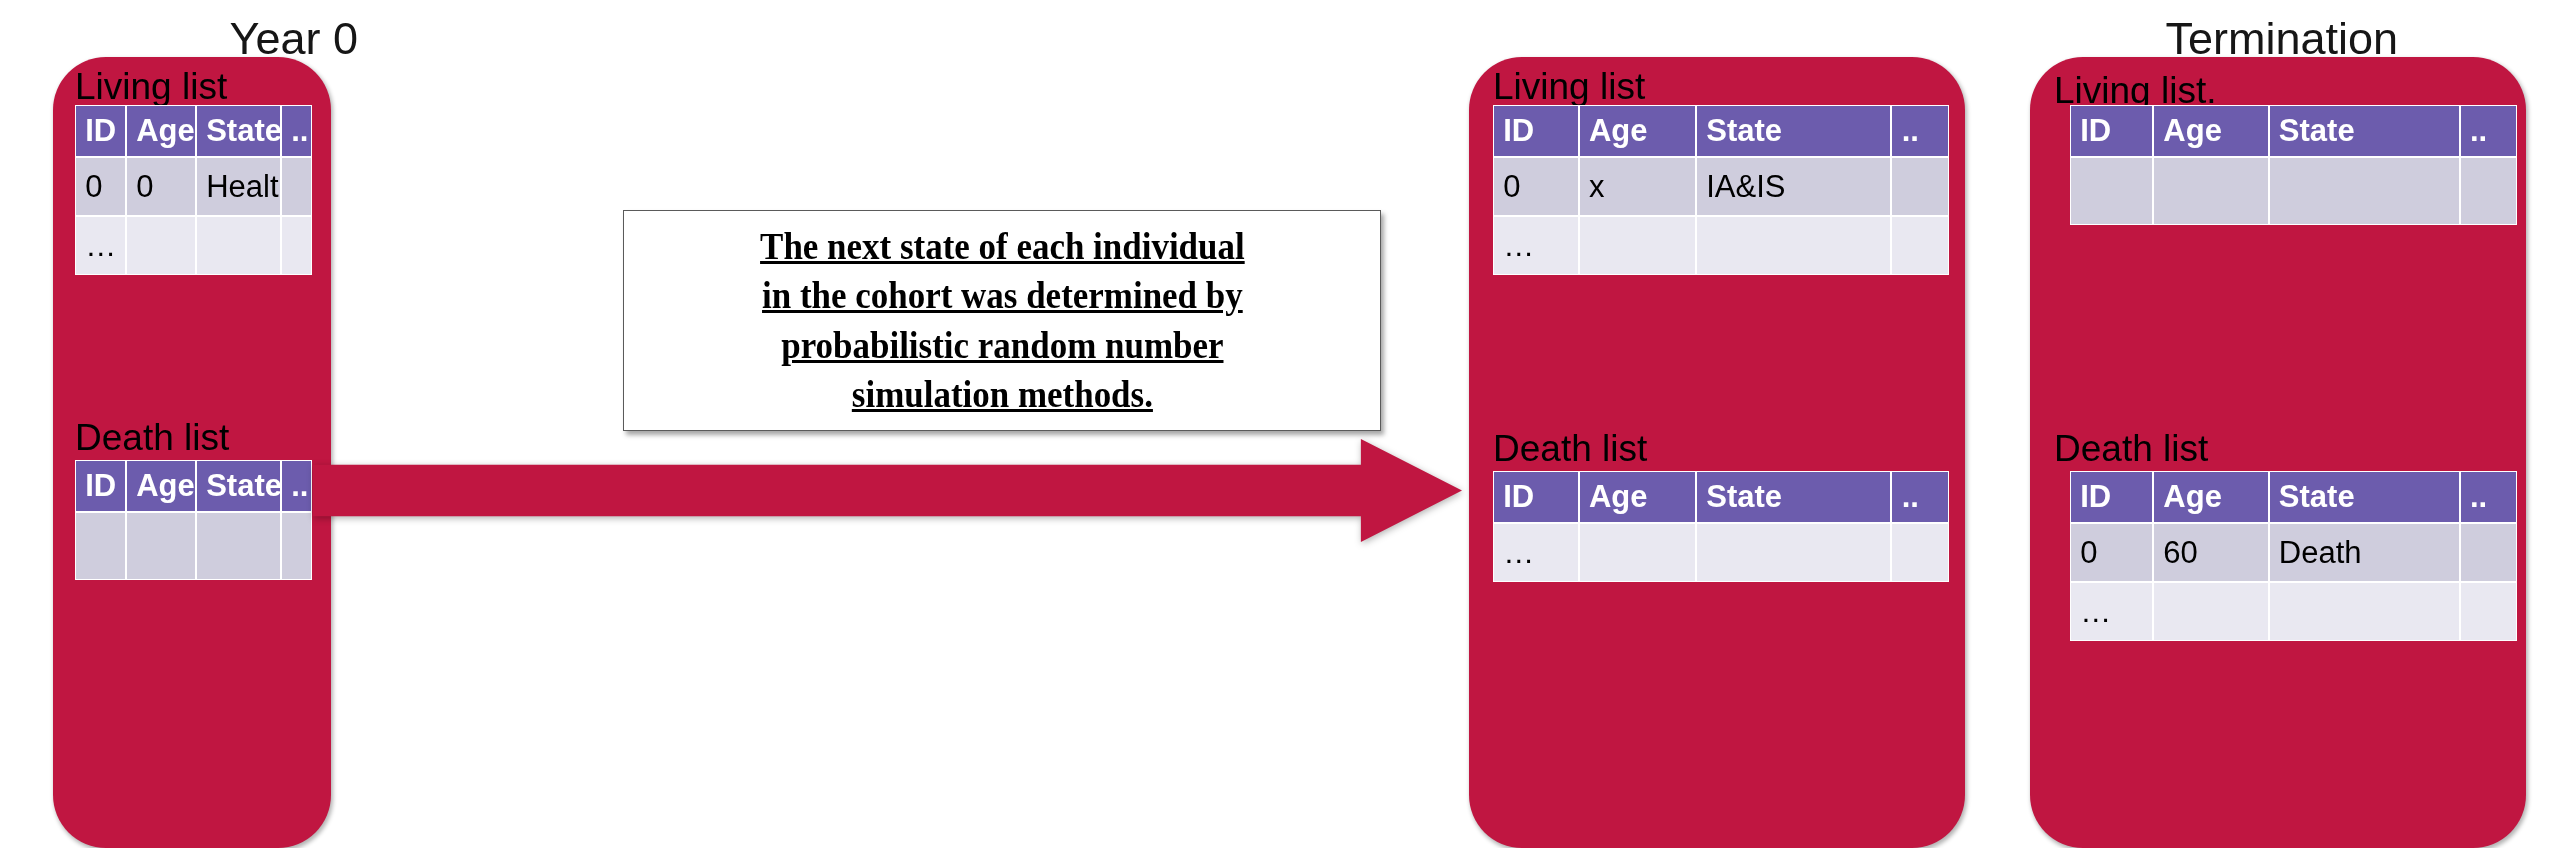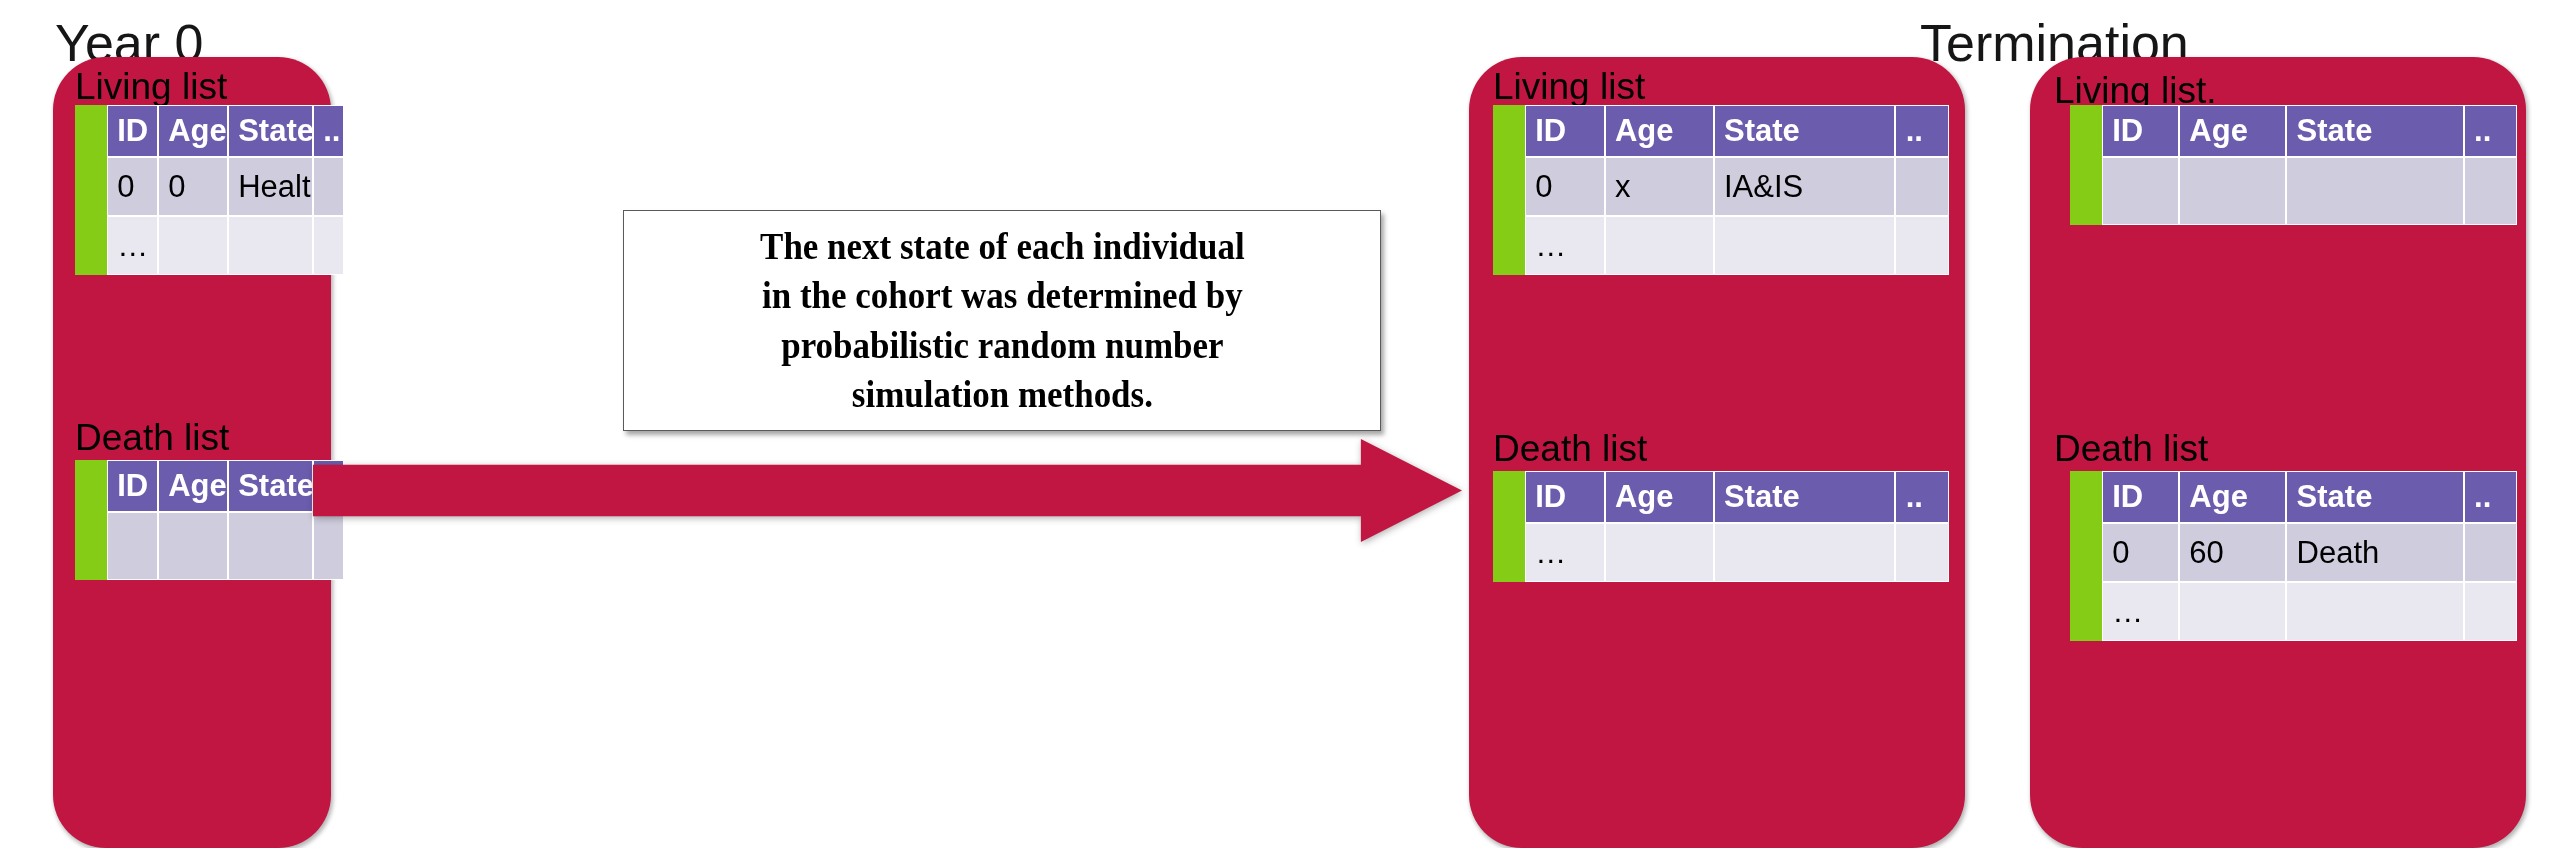--- a/index.html
+++ b/index.html
@@ -6,24 +6,24 @@
   body{
     font-family:"Liberation Sans", sans-serif;
     width:2576px; height:849px;
     position:relative; overflow:hidden;
   }
   .stage{position:absolute; left:0; top:0; width:2576px; height:849px;}
 
   
   .col-title{
     position:absolute;
-    font-size:52px;
+    font-size:45px;
     color:#161616;
     font-weight:400;
-    text-align:left;
+    text-align:right;
     white-space:nowrap;
     letter-spacing:0px;
   }
 
   
   .panel{
     position:absolute;
     background:#c01641;
     border-radius:53px;
     box-shadow:1.8px 2.8px 4.6px rgba(0,0,0,.30);
@@ -36,23 +36,22 @@
     color:#000000;
     white-space:nowrap;
     line-height:1;
   }
 
   
   .tbl{
     position:absolute;
     border-collapse:separate;
     border-spacing:0;
-    background:#84cc16;
+    background:#b91c1c;
     table-layout:fixed;
-    padding-left:32px;
   }
   .tbl td,.tbl th{
     border:1.8px solid #ffffff;
     padding:0 9.2px;
     font-size:31px;
     text-align:left;
     vertical-align:middle;
     overflow:hidden;
     white-space:nowrap;
   }
@@ -74,20 +73,21 @@
   
   .caption-box{
     position:absolute;
     background:#ffffff;
     border:1.8px solid #5a5a5a;
     box-shadow:2.8px 3.7px 4.6px rgba(0,0,0,.35);
     box-sizing:border-box;
     display:flex;
     align-items:center;
     justify-content:center;
+    text-decoration:underline;
   }
   .caption-text{
     font-family:"Liberation Serif", serif;
     font-weight:bold;
     font-size:38px;
     line-height:1.30;
     color:#000000;
     text-align:center;
     transform:scaleX(0.92);
     padding:0 13px;

